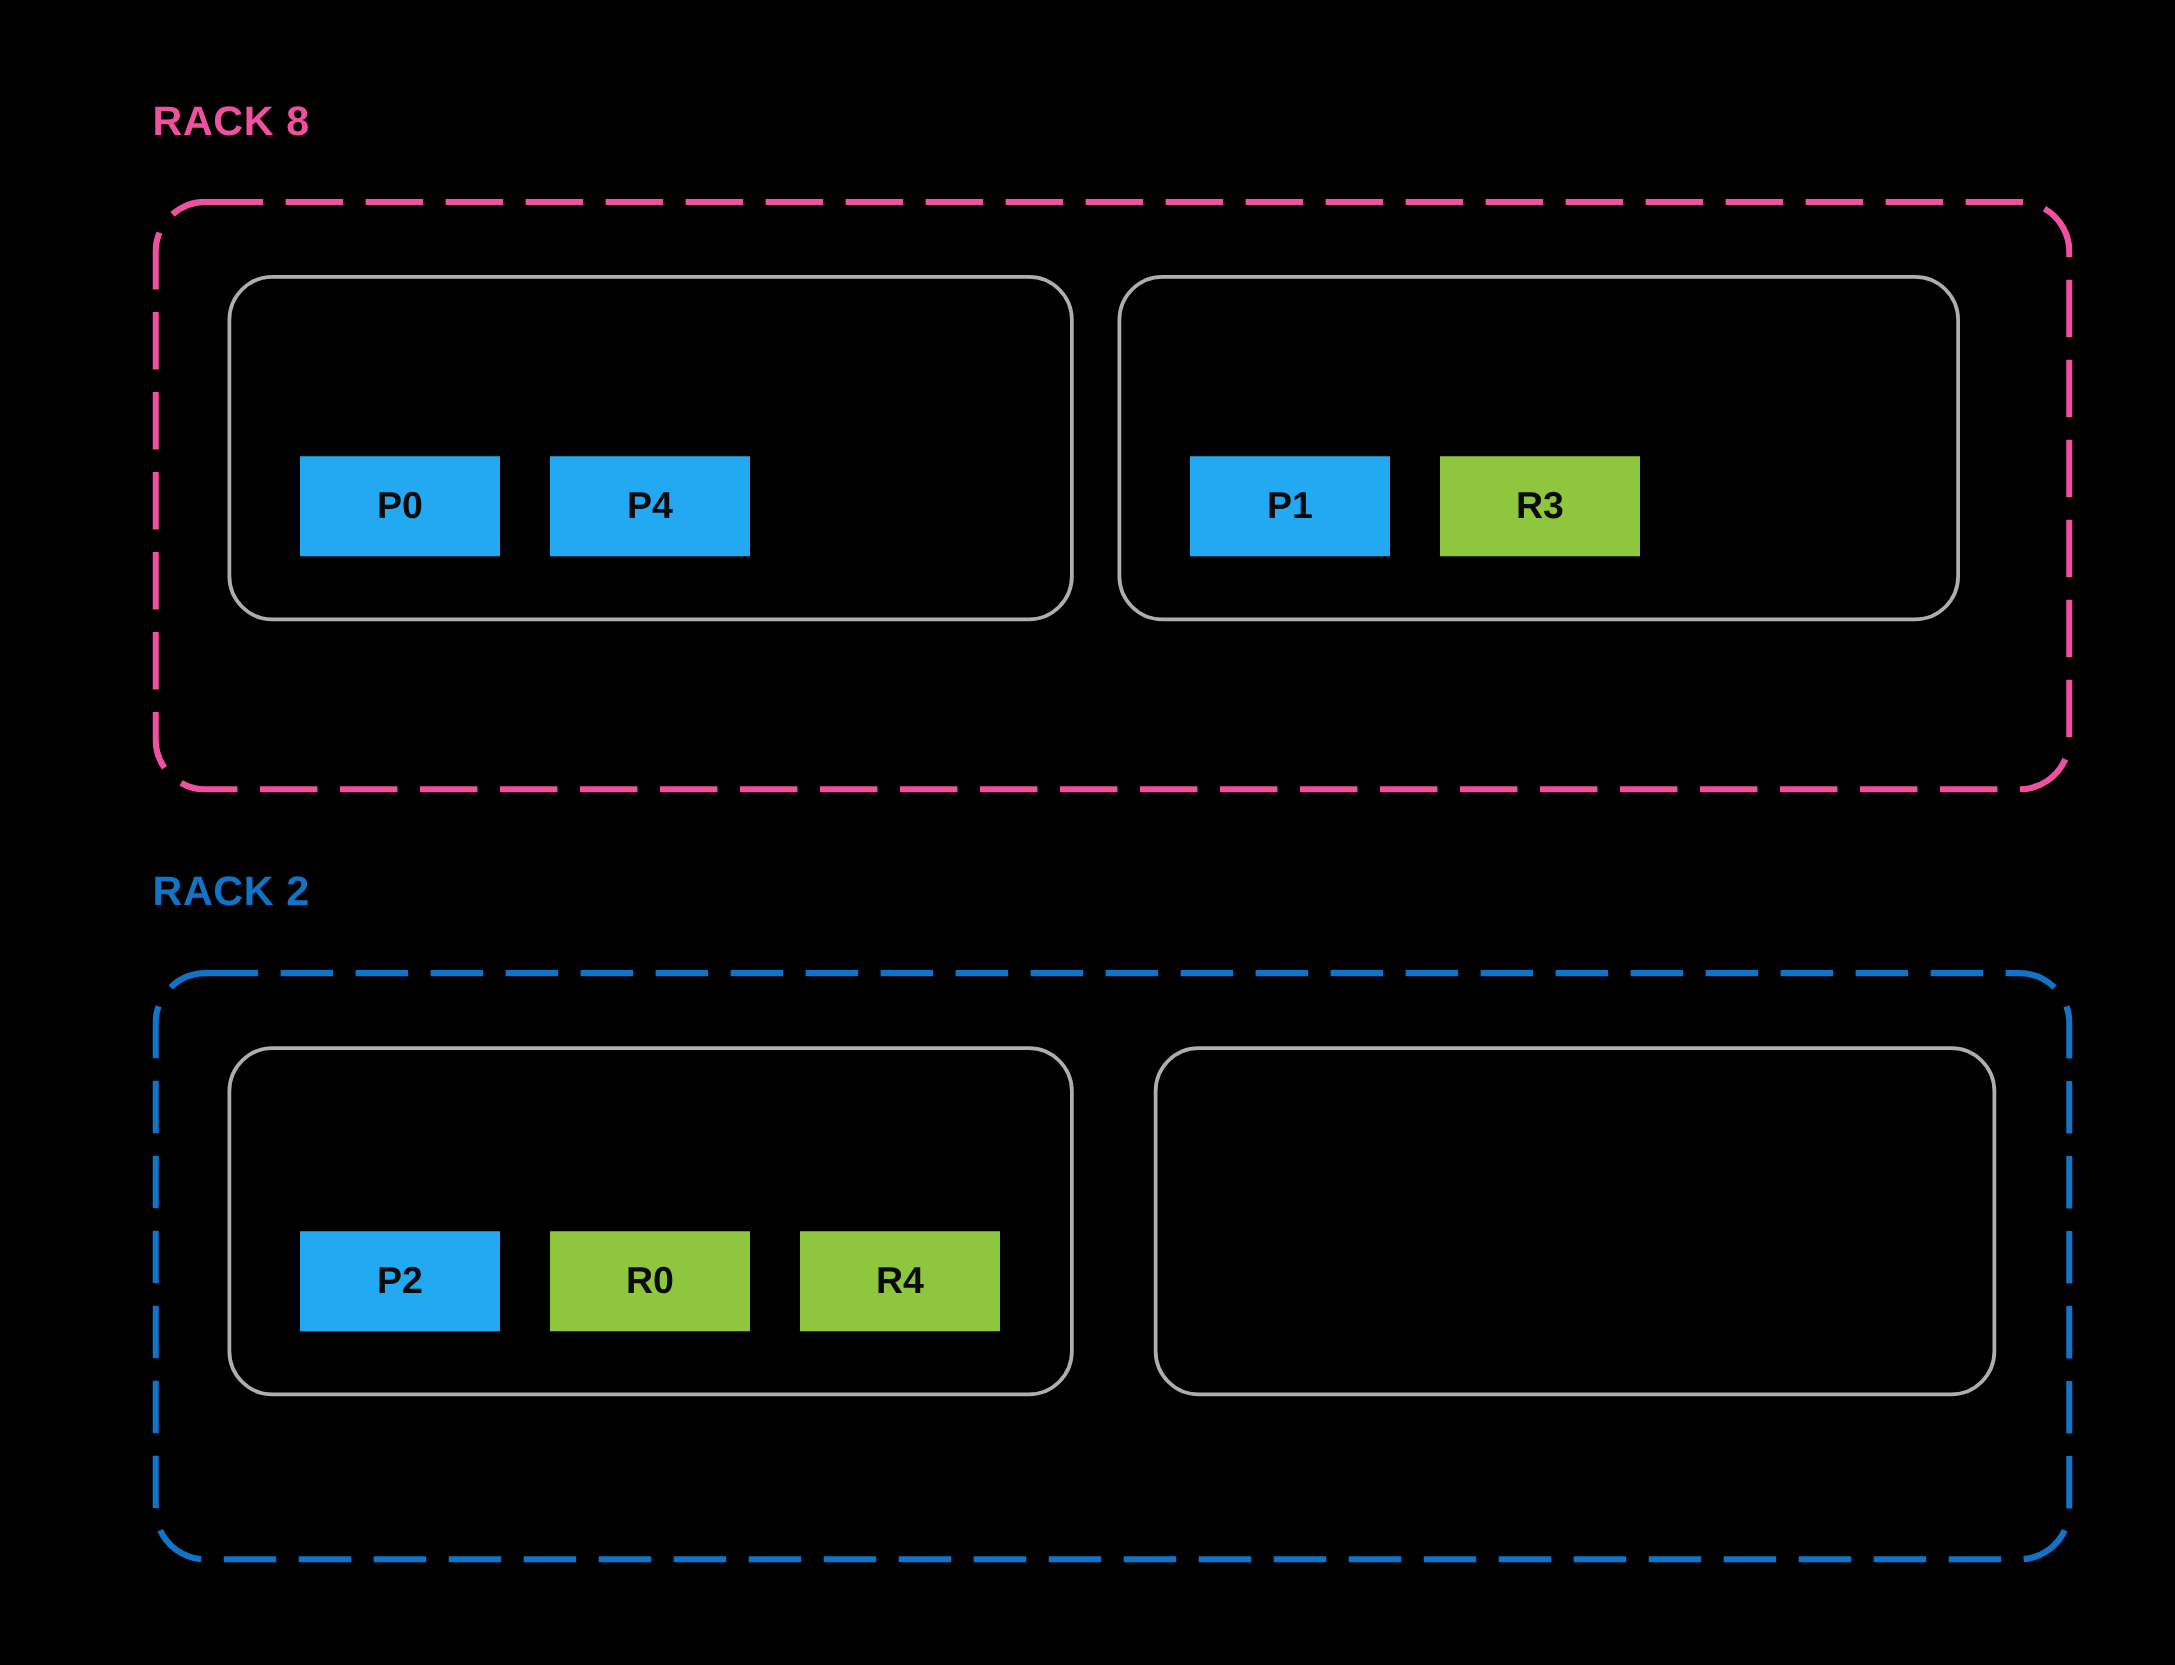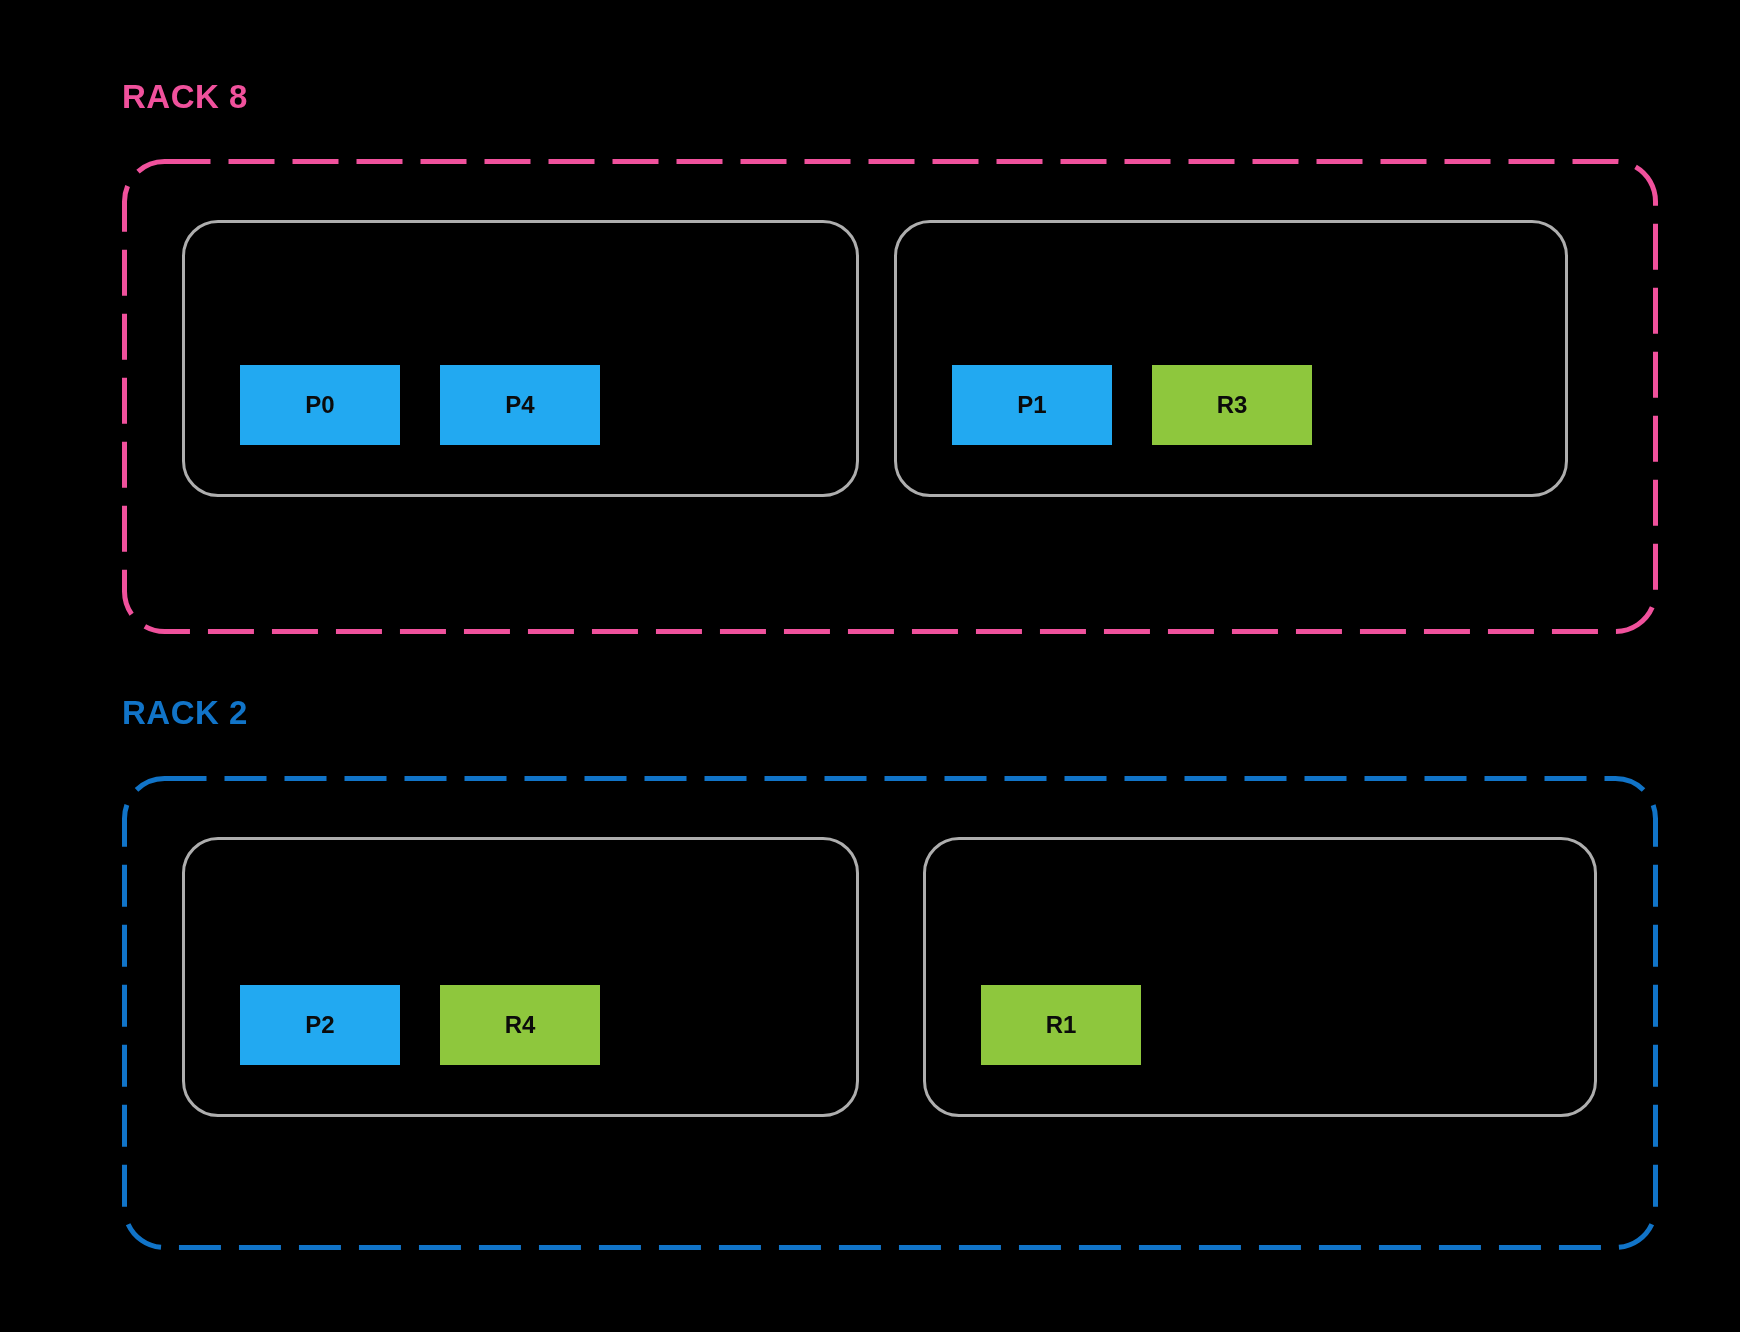--- a/index.html
+++ b/index.html
@@ -55,21 +55,21 @@
     bottom: 49px;
     display: flex;
     gap: 40px;
   }
   .chip {
     width: 160px;
     height: 80px;
     display: flex;
     align-items: center;
     justify-content: center;
-    font-size: 24px;
+    font-size: 30px;
     font-weight: 700;
     color: var(--chip-text, #0B0B0B);
   }
   .chip-blue { background: var(--chip-blue, #22A9F1); }
   .chip-green { background: var(--chip-green, #8EC73D); }
 </style>
 </head>
 <body>
 
 <div class="canvas">
@@ -99,24 +99,24 @@
   <section>
     <h2 class="rack-label label-r2">RACK 2</h2>
 
     <svg class="rack-outline outline-r2" width="1536" height="474" viewBox="0 0 1536 474">
       <rect class="outline-rect rect-r2" x="2.5" y="2.5" width="1531" height="469" rx="40" ry="40"></rect>
     </svg>
 
     <div class="host host-2a">
       <div class="chip-row">
         <div class="chip chip-blue">P2</div>
+        <div class="chip chip-green">R0</div>
         <div class="chip chip-green">R4</div>
       </div>
     </div>
 
     <div class="host host-2b">
       <div class="chip-row">
-        <div class="chip chip-green">R1</div>
       </div>
     </div>
   </section>
 
 </div>
 
 </body></html>

